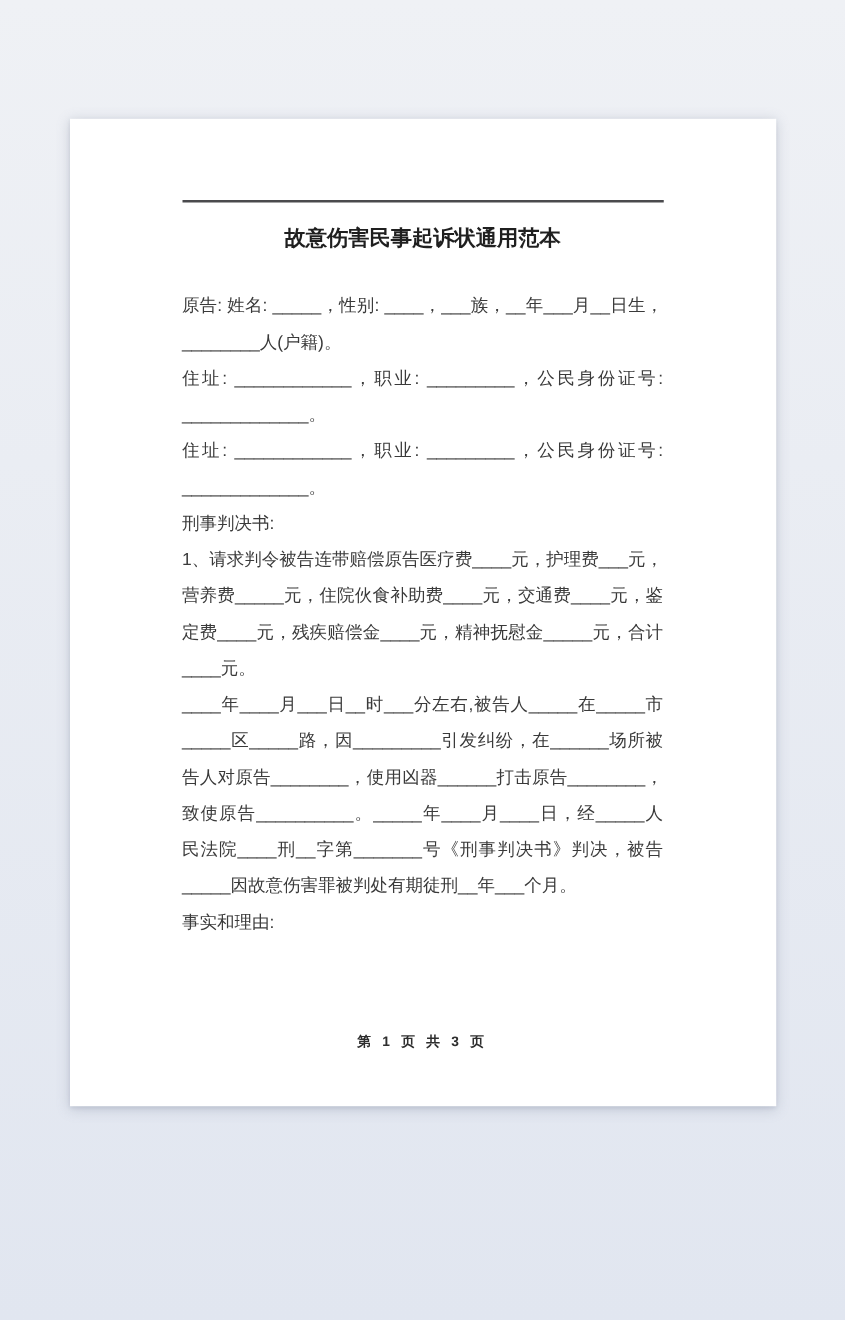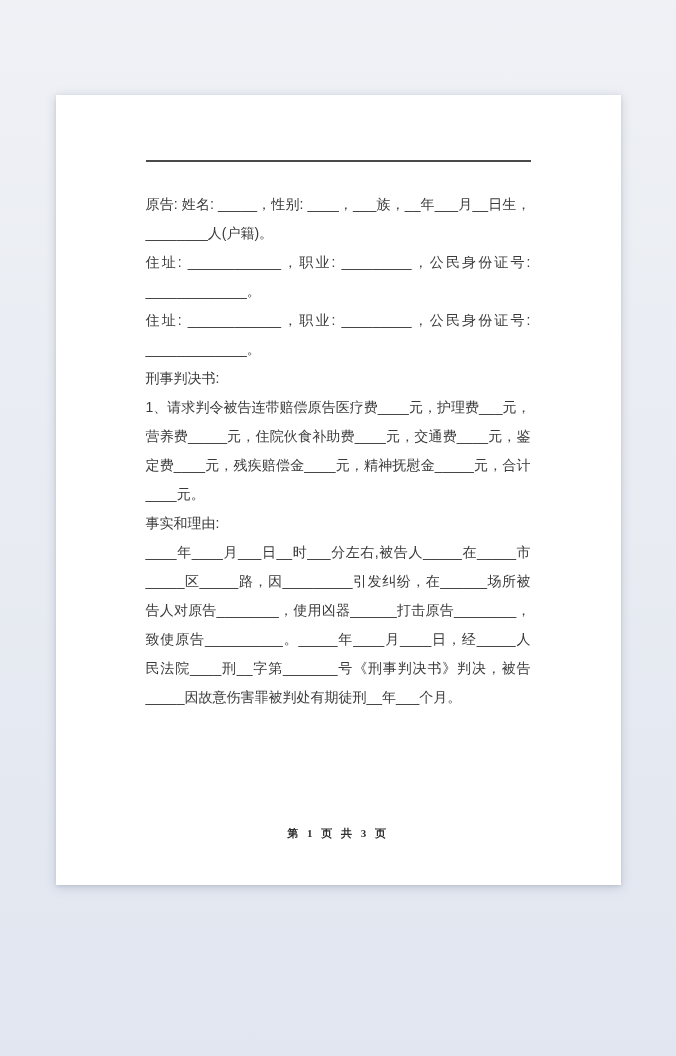--- a/index.html
+++ b/index.html
@@ -69,36 +69,36 @@
   .doc-footer {
     position: absolute;
     left: 0;
     right: 0;
     bottom: 44px;
     text-align: center;
     font-size: 11px;
     font-weight: 700;
     letter-spacing: 3px;
     color: #2e2e2e;
-    font-family: Liberation Serif, serif;
   }
 </style>
 </head>
 <body>
 
 <header class="hero">
 </header>
 
 <div class="doc-page">
   <div class="doc-inner">
     <div class="doc-divider"></div>
+    <h2 class="doc-title">故意伤害民事起诉状通用范本</h2>
     <div class="doc-body">
       <p>原告: 姓名: _____，性别: ____，___族，__年___月__日生，________人(户籍)。</p>
       <p>住址: ____________，职业: _________，公民身份证号: _____________。</p>
       <p>住址: ____________，职业: _________，公民身份证号: _____________。</p>
       <p>刑事判决书:</p>
       <p>1、请求判令被告连带赔偿原告医疗费____元，护理费___元，营养费_____元，住院伙食补助费____元，交通费____元，鉴定费____元，残疾赔偿金____元，精神抚慰金_____元，合计____元。</p>
+      <p>____年____月___日__时___分左右,被告人_____在_____市_____区_____路，因_________引发纠纷，在______场所被告人对原告________，使用凶器______打击原告________，致使原告__________。_____年____月____日，经_____人民法院____刑__字第_______号《刑事判决书》判决，被告_____因故意伤害罪被判处有期徒刑__年___个月。</p>
       <p>事实和理由:</p>
-      <p>____年____月___日__时___分左右,被告人_____在_____市_____区_____路，因_________引发纠纷，在______场所被告人对原告________，使用凶器______打击原告________，致使原告__________。_____年____月____日，经_____人民法院____刑__字第_______号《刑事判决书》判决，被告_____因故意伤害罪被判处有期徒刑__年___个月。</p>
     </div>
   </div>
   <div class="doc-footer">第 1 页 共 3 页</div>
 </div>
 
 </body></html>

